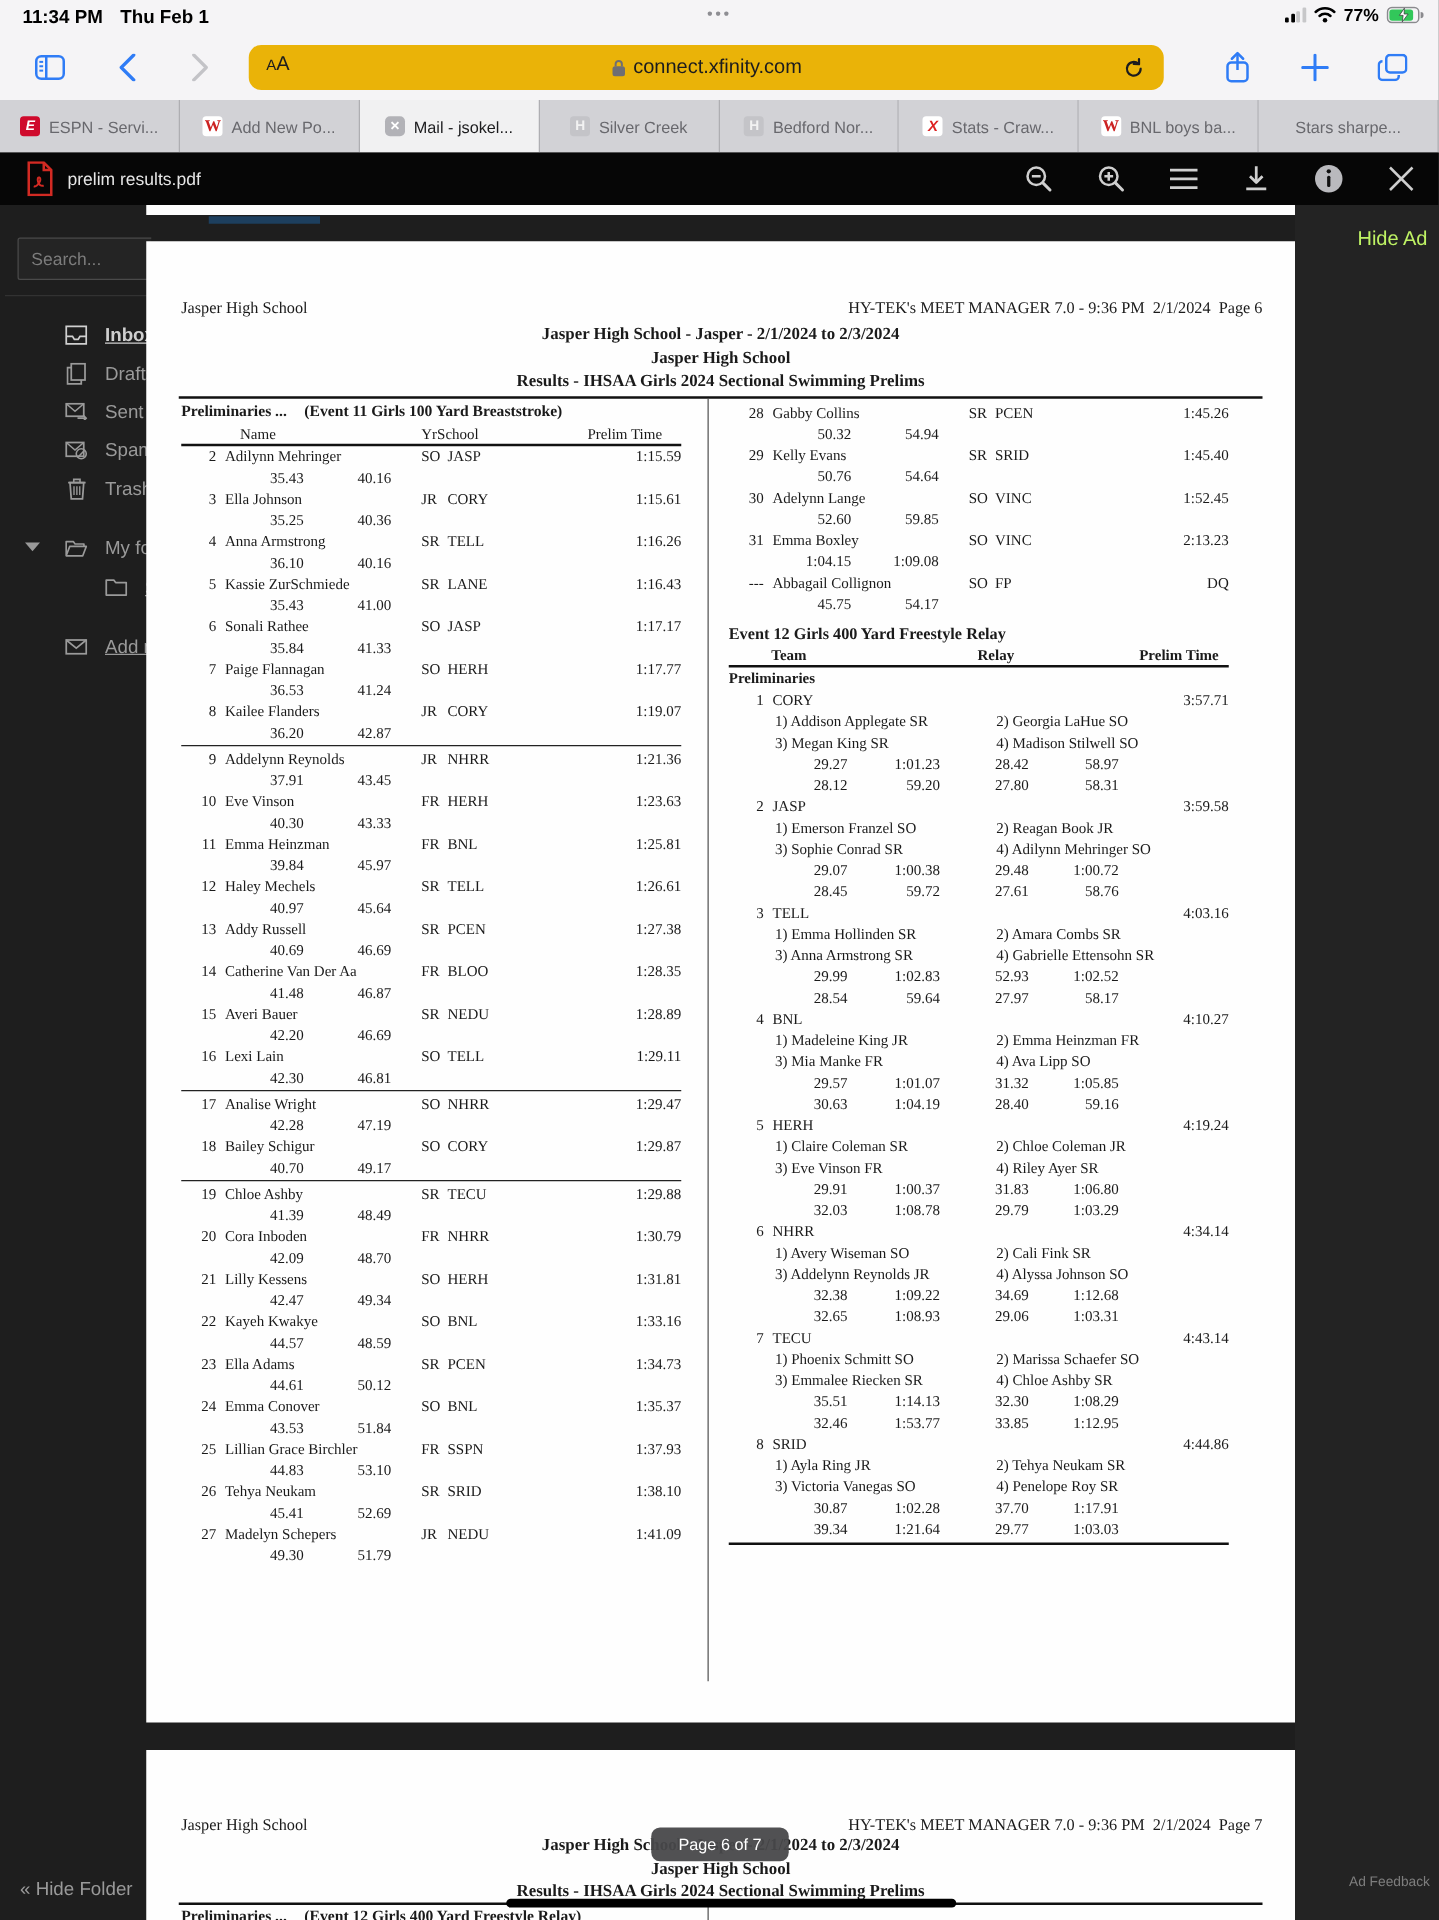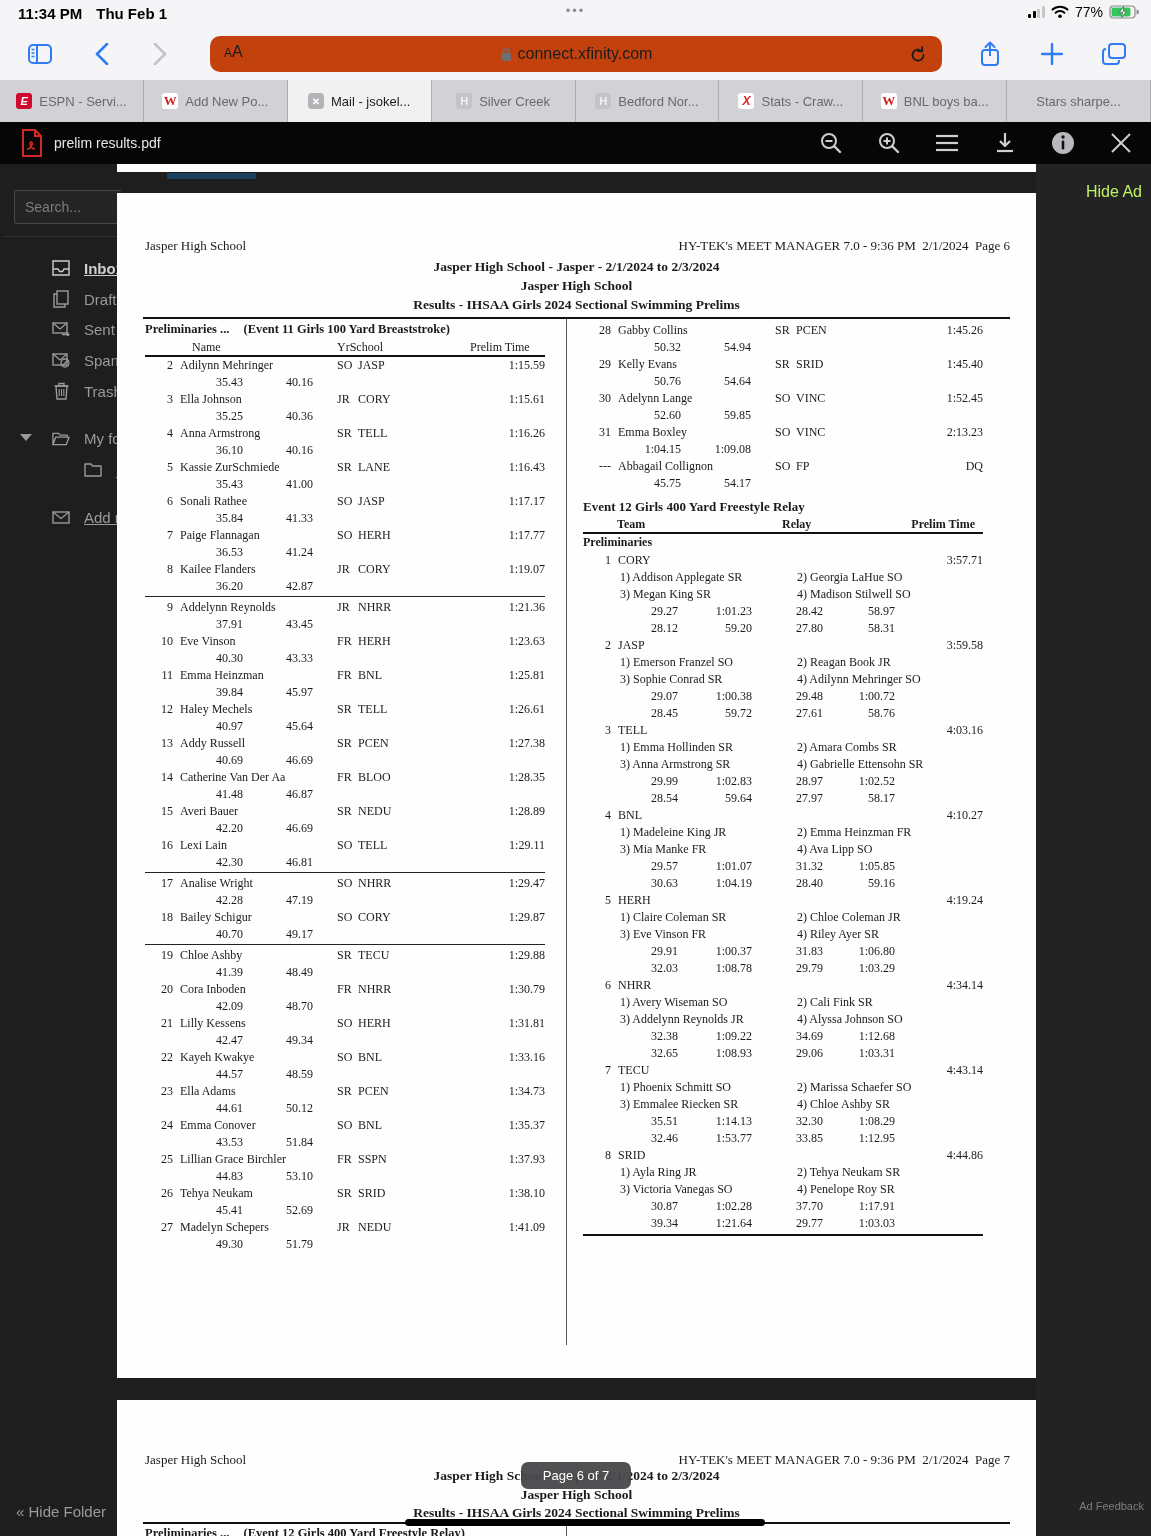--- a/index.html
+++ b/index.html
@@ -9,26 +9,26 @@
 
   
   #status-bar{position:absolute;left:0;top:0;width:1151px;height:28px;background:#f5f4f6;color:#000;font-size:15px}
   #status-left{position:absolute;left:18px;top:5px;font-weight:bold}
   #status-left .date{font-weight:bold;margin-left:14px}
   #status-dots{position:absolute;left:50%;top:3px;transform:translateX(-50%);color:#8e8e93;font-size:13px;letter-spacing:2px}
   #status-right{position:absolute;right:12px;top:4px;display:flex;align-items:center;gap:6px}
   .sigbars{display:flex;align-items:flex-end;gap:1.5px;height:12px}
   .sigbars i{display:block;width:3px;border-radius:1px;background:#c7c7c9}
   .sigbars i.on{background:#000}
-  #batt-pct{font-size:14px;font-weight:normal}
+  #batt-pct{font-size:14px;font-weight:bold}
 
   
   #toolbar{position:absolute;left:0;top:28px;width:1151px;height:52px;background:#f5f4f6}
   .tbtn{position:absolute;top:8px;width:36px;height:36px;display:flex;align-items:center;justify-content:center;cursor:pointer}
-  #url-field{position:absolute;left:210px;top:8px;width:732px;height:36px;background:#c2410c;border-radius:10px;display:flex;align-items:center}
+  #url-field{position:absolute;left:199px;top:8px;width:732px;height:36px;background:#eab308;border-radius:10px;display:flex;align-items:center}
   #reader-btn{position:absolute;left:14px;top:7px;font-size:16px;color:#1c1c1e;letter-spacing:0}
   #reader-btn .small{font-size:12px}
   #url-center{margin:10px auto;display:flex;align-items:center;gap:6px;color:#1c1c1e;font-size:16px}
   #reload-btn{position:absolute;right:12px;top:7px}
 
   
   #tab-bar{position:absolute;left:0;top:80px;width:1151px;height:42px;background:#c8c8cc;display:flex}
   .tab{flex:1;display:flex;align-items:center;justify-content:center;gap:7px;background:#d2d2d6;border-right:1px solid #aeaeb2;font-size:13px;color:#68686d;overflow:hidden;white-space:nowrap;cursor:pointer}
   .tab.active{background:#f1f1f2;color:#1c1c1e}
   .fav{width:16px;height:16px;border-radius:3px;display:flex;align-items:center;justify-content:center;font-size:11px;font-weight:bold;flex:none}
@@ -886,21 +886,21 @@
               <span class="a">1) Emma Hollinden SR</span>
               <span class="b">2) Amara Combs SR</span>
             </div>
             <div class="sw">
               <span class="a">3) Anna Armstrong SR</span>
               <span class="b">4) Gabrielle Ettensohn SR</span>
             </div>
             <div class="sp">
               <span class="c1">29.99</span>
               <span class="c2">1:02.83</span>
-              <span class="c3">28.97</span>
+              <span class="c3">52.93</span>
               <span class="c4">1:02.52</span>
             </div>
             <div class="sp">
               <span class="c1">28.54</span>
               <span class="c2">59.64</span>
               <span class="c3">27.97</span>
               <span class="c4">58.17</span>
             </div>
           </div>
           <div class="relay">

